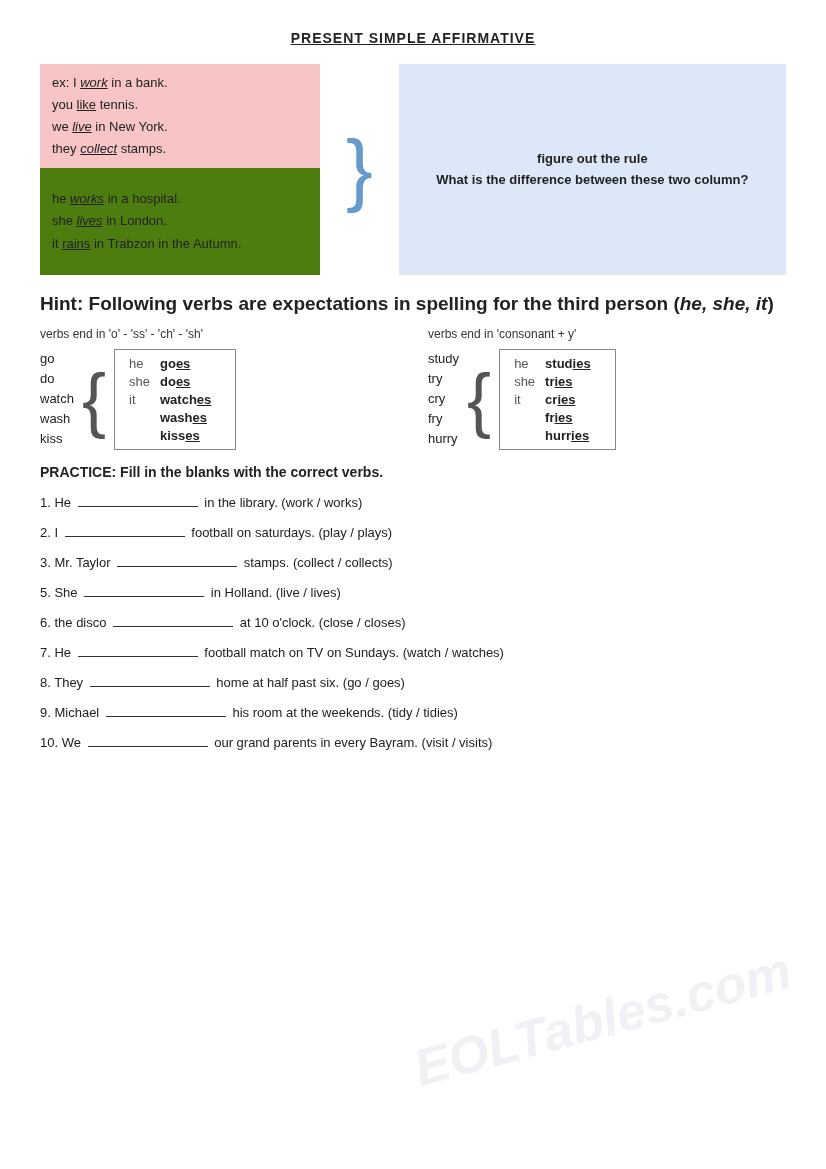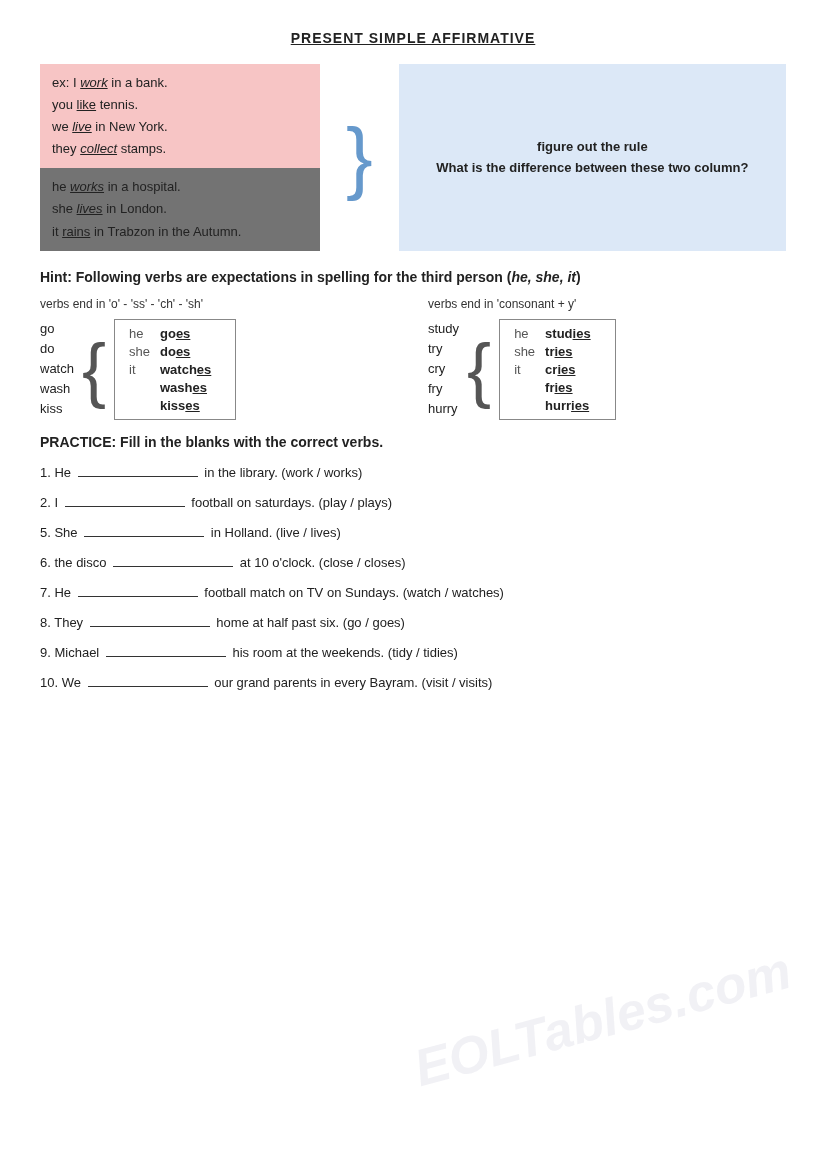--- a/index.html
+++ b/index.html
@@ -51,22 +51,22 @@
     }
 
     .box-pink {
       background: #f7c5c5;
       padding: 8px 12px;
       font-size: 13px;
       line-height: 1.7;
     }
 
     .box-blue {
-      background: #737373;
-      padding: 8px 12px;
+      background: #4d7c0f;
+      padding: 20px 12px;
       font-size: 13px;
       line-height: 1.7;
     }
 
     .bracket-area {
       display: flex;
       align-items: center;
       padding: 0 8px;
       font-size: 36px;
       color: #6699cc;
@@ -83,21 +83,21 @@
       align-items: center;
       text-align: center;
     }
 
     .hint-section {
       margin: 18px 0 10px 0;
     }
 
     .hint-title {
       font-weight: bold;
-      font-size: 14px;
+      font-size: 19px;
       margin-bottom: 12px;
     }
 
     .verb-tables-row {
       display: flex;
       gap: 30px;
       margin-top: 6px;
       align-items: center;
     }
 
@@ -299,20 +299,23 @@
 <div class="practice-section">
   <div class="practice-title">PRACTICE:  Fill in the blanks with the correct verbs.</div>
 
   <div class="practice-item">
     1. He <span class="blank"></span> in the library. (work / works)
   </div>
   <div class="practice-item">
     2. I <span class="blank"></span> football on saturdays. (play / plays)
   </div>
   <div class="practice-item">
+    3. Mr. Taylor <span class="blank"></span> stamps. (collect / collects)
+  </div>
+  <div class="practice-item">
     5. She <span class="blank"></span> in Holland. (live / lives)
   </div>
   <div class="practice-item">
     6. the disco <span class="blank"></span> at 10 o'clock. (close / closes)
   </div>
   <div class="practice-item">
     7. He <span class="blank"></span> football match on TV on Sundays. (watch / watches)
   </div>
   <div class="practice-item">
     8. They <span class="blank"></span> home at half past six. (go / goes)

